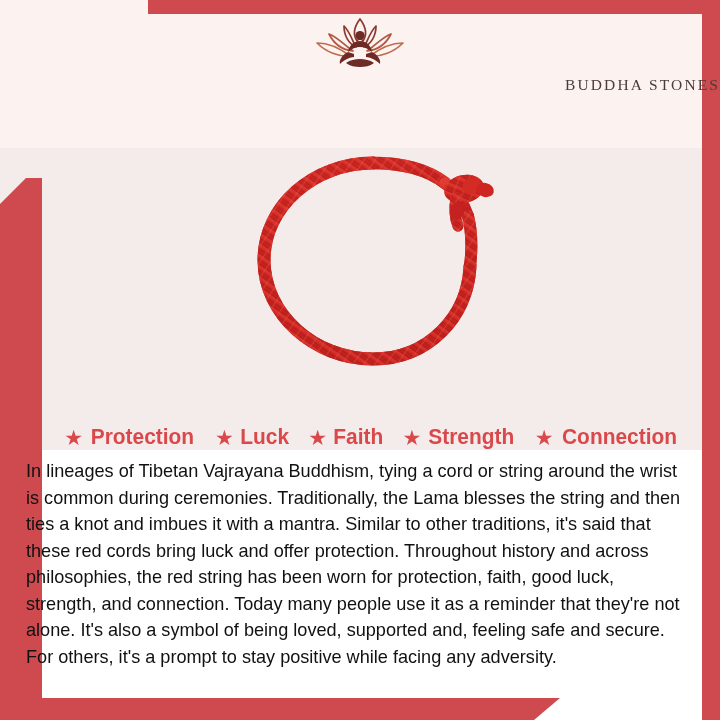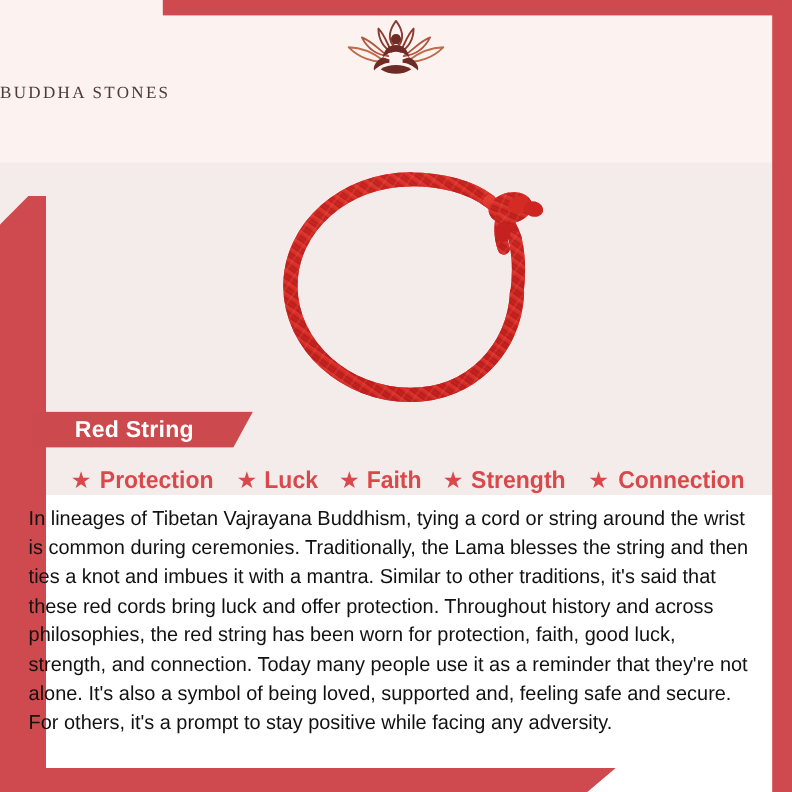--- a/index.html
+++ b/index.html
@@ -67,21 +67,21 @@
     width: 560px; height: 22px;
     background: #cf4a4e;
     clip-path: polygon(0 0, 100% 0, calc(100% - 26px) 100%, 0 100%);
   }
 
   
   .logo-block {
     position: absolute;
     left: 0; top: 16px;
     width: 720px;
-    text-align: left;
+    text-align: right;
   }
   .logo-mark {
     display: block;
     margin: 0 auto;
     width: 104px;
     height: 56px;
   }
   .logo-word {
     margin-top: 4px;
     font-family: "Liberation Serif", serif;
@@ -252,42 +252,39 @@
         <ellipse cx="222" cy="35" rx="20" ry="14" fill="url(#braid)" opacity="0.85" transform="rotate(-12 222 35)"></ellipse>
         <ellipse cx="230" cy="32" rx="10" ry="8" fill="#d42b24" transform="rotate(-18 230 32)"></ellipse>
         <ellipse cx="243" cy="36" rx="9" ry="7" fill="#cf2520" transform="rotate(14 243 36)"></ellipse>
         <path d="M214 44 C212 54 213 64 216 72" stroke="url(#cordGrad)" stroke-width="11" fill="none" stroke-linecap="round"></path>
         <path d="M214 44 C212 54 213 64 216 72" stroke="url(#braid)" stroke-width="11" fill="none" opacity="0.85" stroke-linecap="round"></path>
         <ellipse cx="215" cy="57" rx="7" ry="9" fill="#c42120" transform="rotate(6 215 57)"></ellipse>
       </g>
     </svg>
   </div>
 
-  <div class="tag">
-    <span class="tag-label">Red String</span>
+
+  <div class="features">
+    <span class="feature">
+      <span class="star">★</span>
+      <span class="flabel">Protection</span>
+    </span>
+    <span class="feature">
+      <span class="star">★</span>
+      <span class="flabel">Luck</span>
+    </span>
+    <span class="feature">
+      <span class="star">★</span>
+      <span class="flabel">Faith</span>
+    </span>
+    <span class="feature">
+      <span class="star">★</span>
+      <span class="flabel">Strength</span>
+    </span>
+    <span class="feature">
+      <span class="star">★</span>
+      <span class="flabel">Connection</span>
+    </span>
   </div>
 
-  <div class="features">
-    <span class="feature">
-      <span class="star">★</span>
-      <span class="flabel">Protection</span>
-    </span>
-    <span class="feature">
-      <span class="star">★</span>
-      <span class="flabel">Luck</span>
-    </span>
-    <span class="feature">
-      <span class="star">★</span>
-      <span class="flabel">Faith</span>
-    </span>
-    <span class="feature">
-      <span class="star">★</span>
-      <span class="flabel">Strength</span>
-    </span>
-    <span class="feature">
-      <span class="star">★</span>
-      <span class="flabel">Connection</span>
-    </span>
-  </div>
-
   <div class="body-copy">In lineages of Tibetan Vajrayana Buddhism, tying a cord or string around the wrist is common during ceremonies. Traditionally, the Lama blesses the string and then ties a knot and imbues it with a mantra. Similar to other traditions, it's said that these red cords bring luck and offer protection. Throughout history and across philosophies, the red string has been worn for protection, faith, good luck, strength, and connection. Today many people use it as a reminder that they're not alone. It's also a symbol of being loved, supported and, feeling safe and secure. For others, it's a prompt to stay positive while facing any adversity.</div>
 
 </div>
 
 </body></html>

